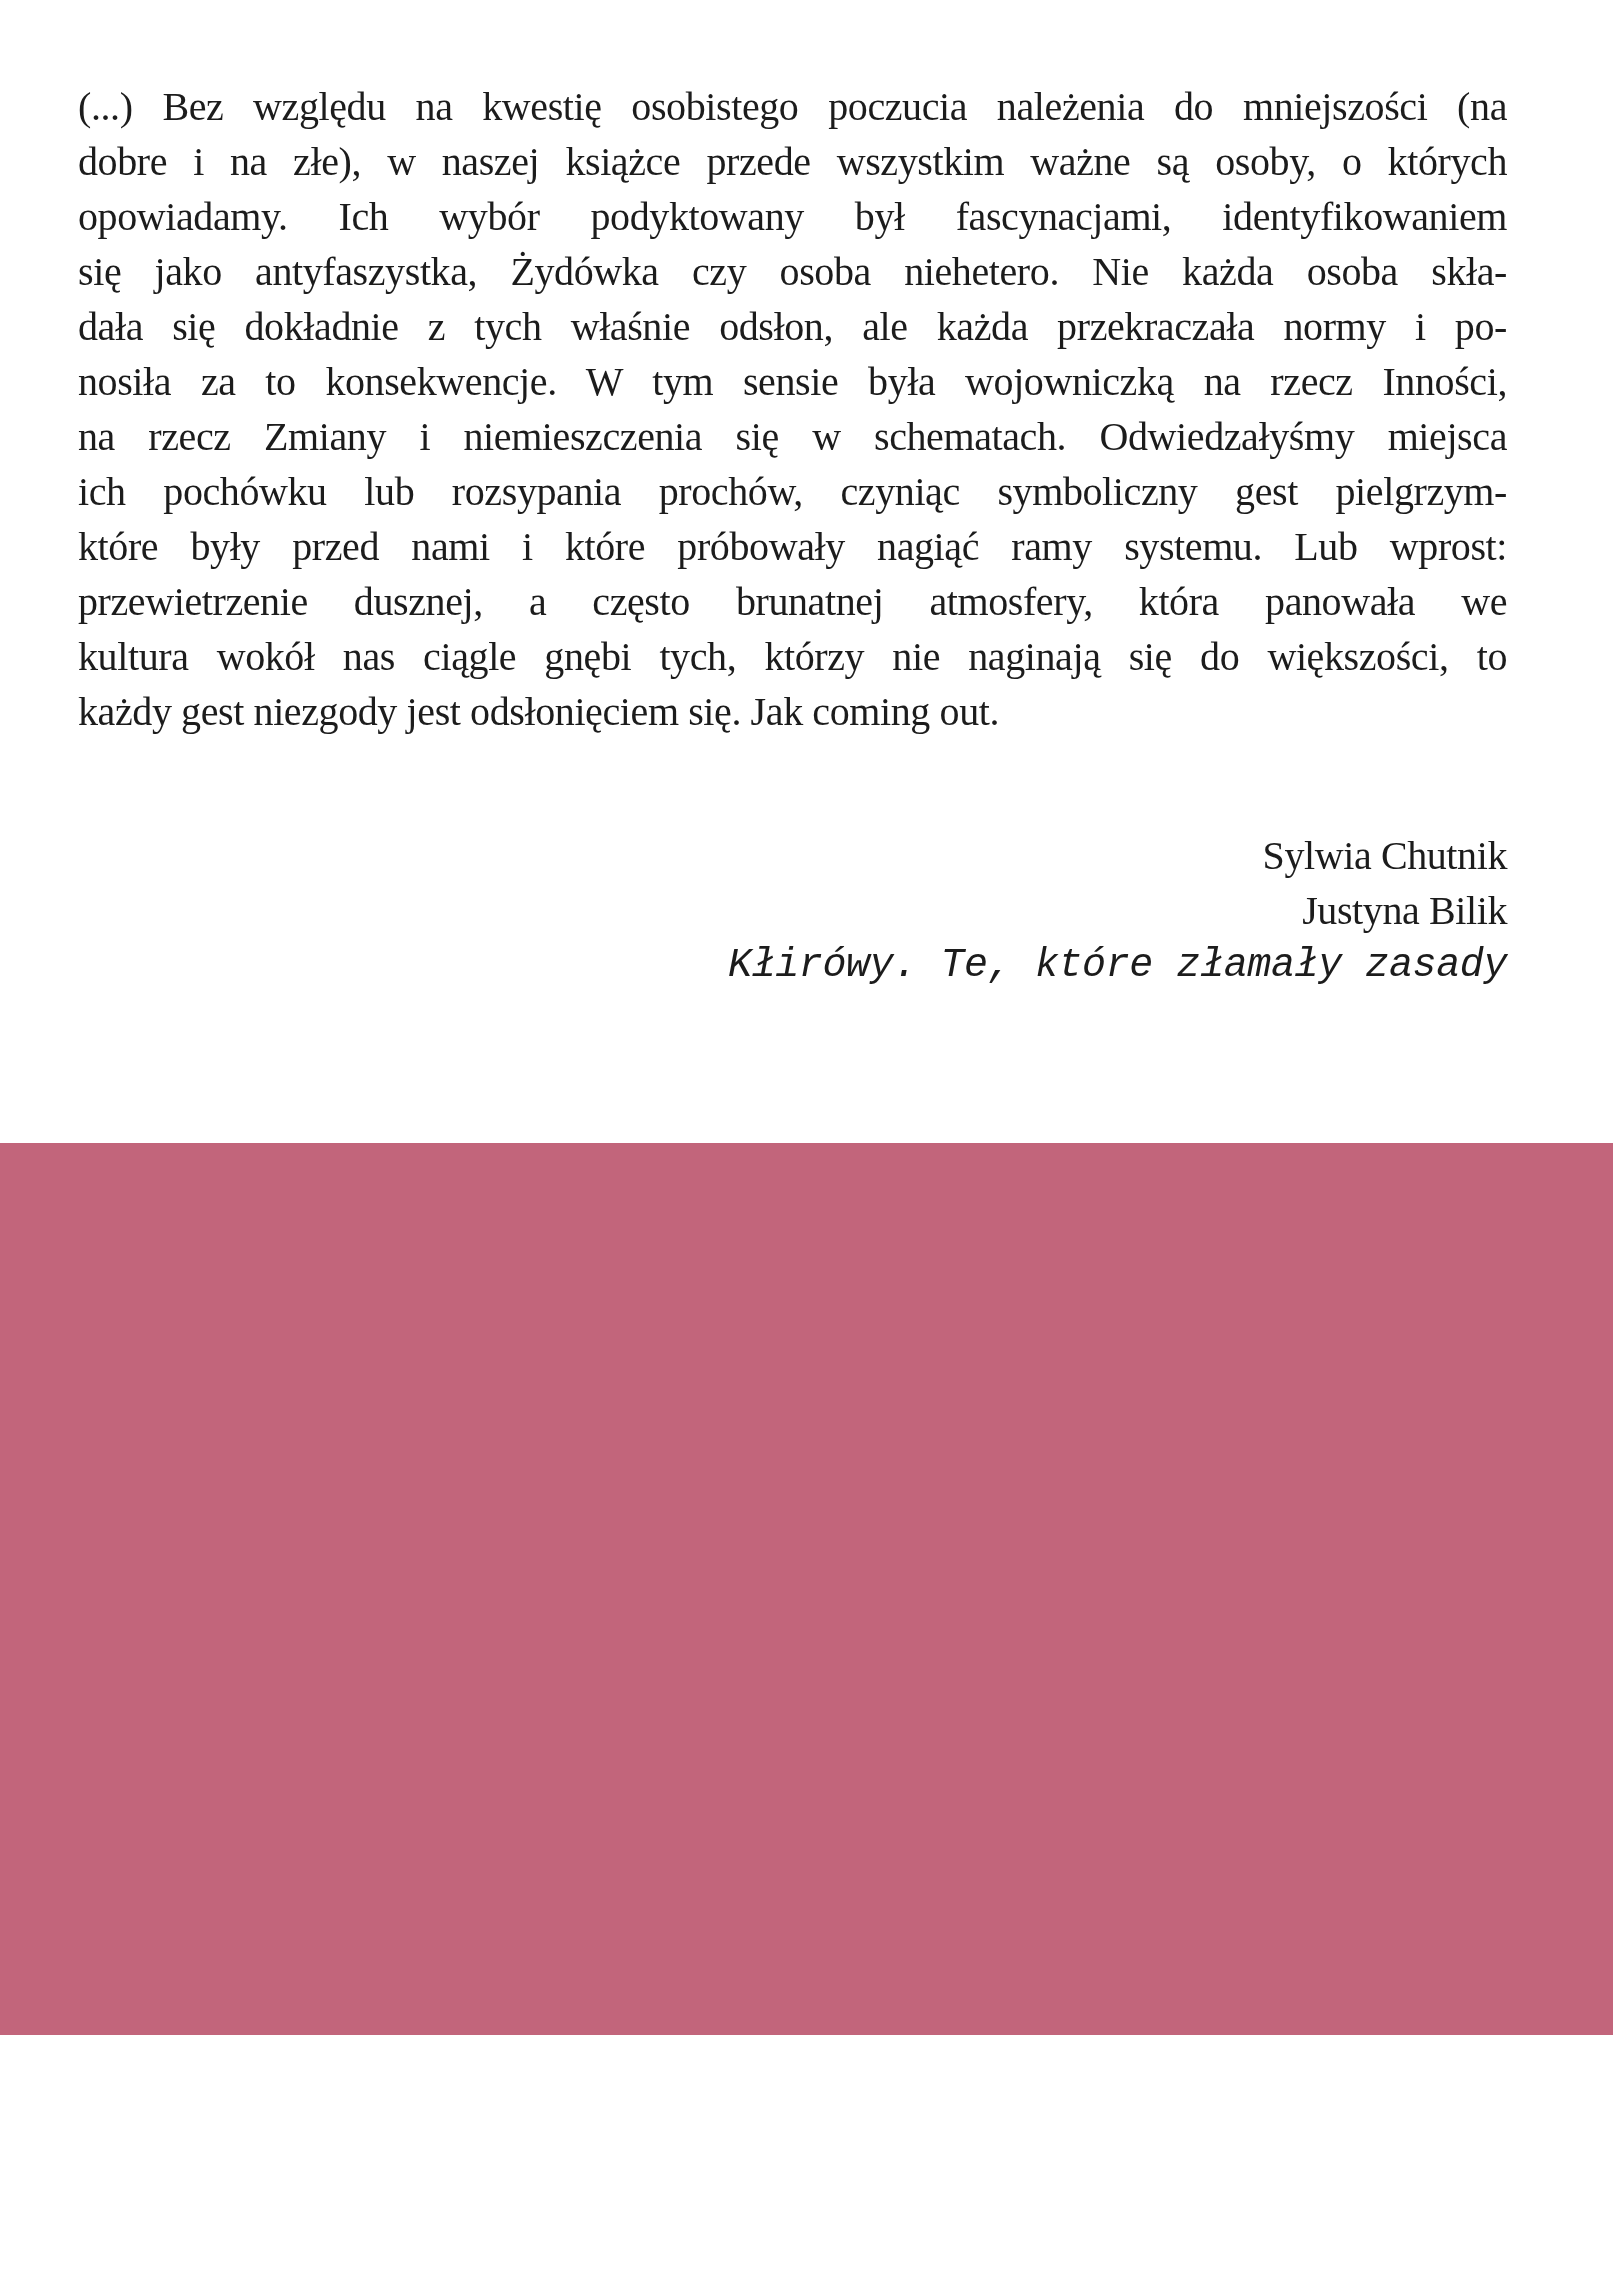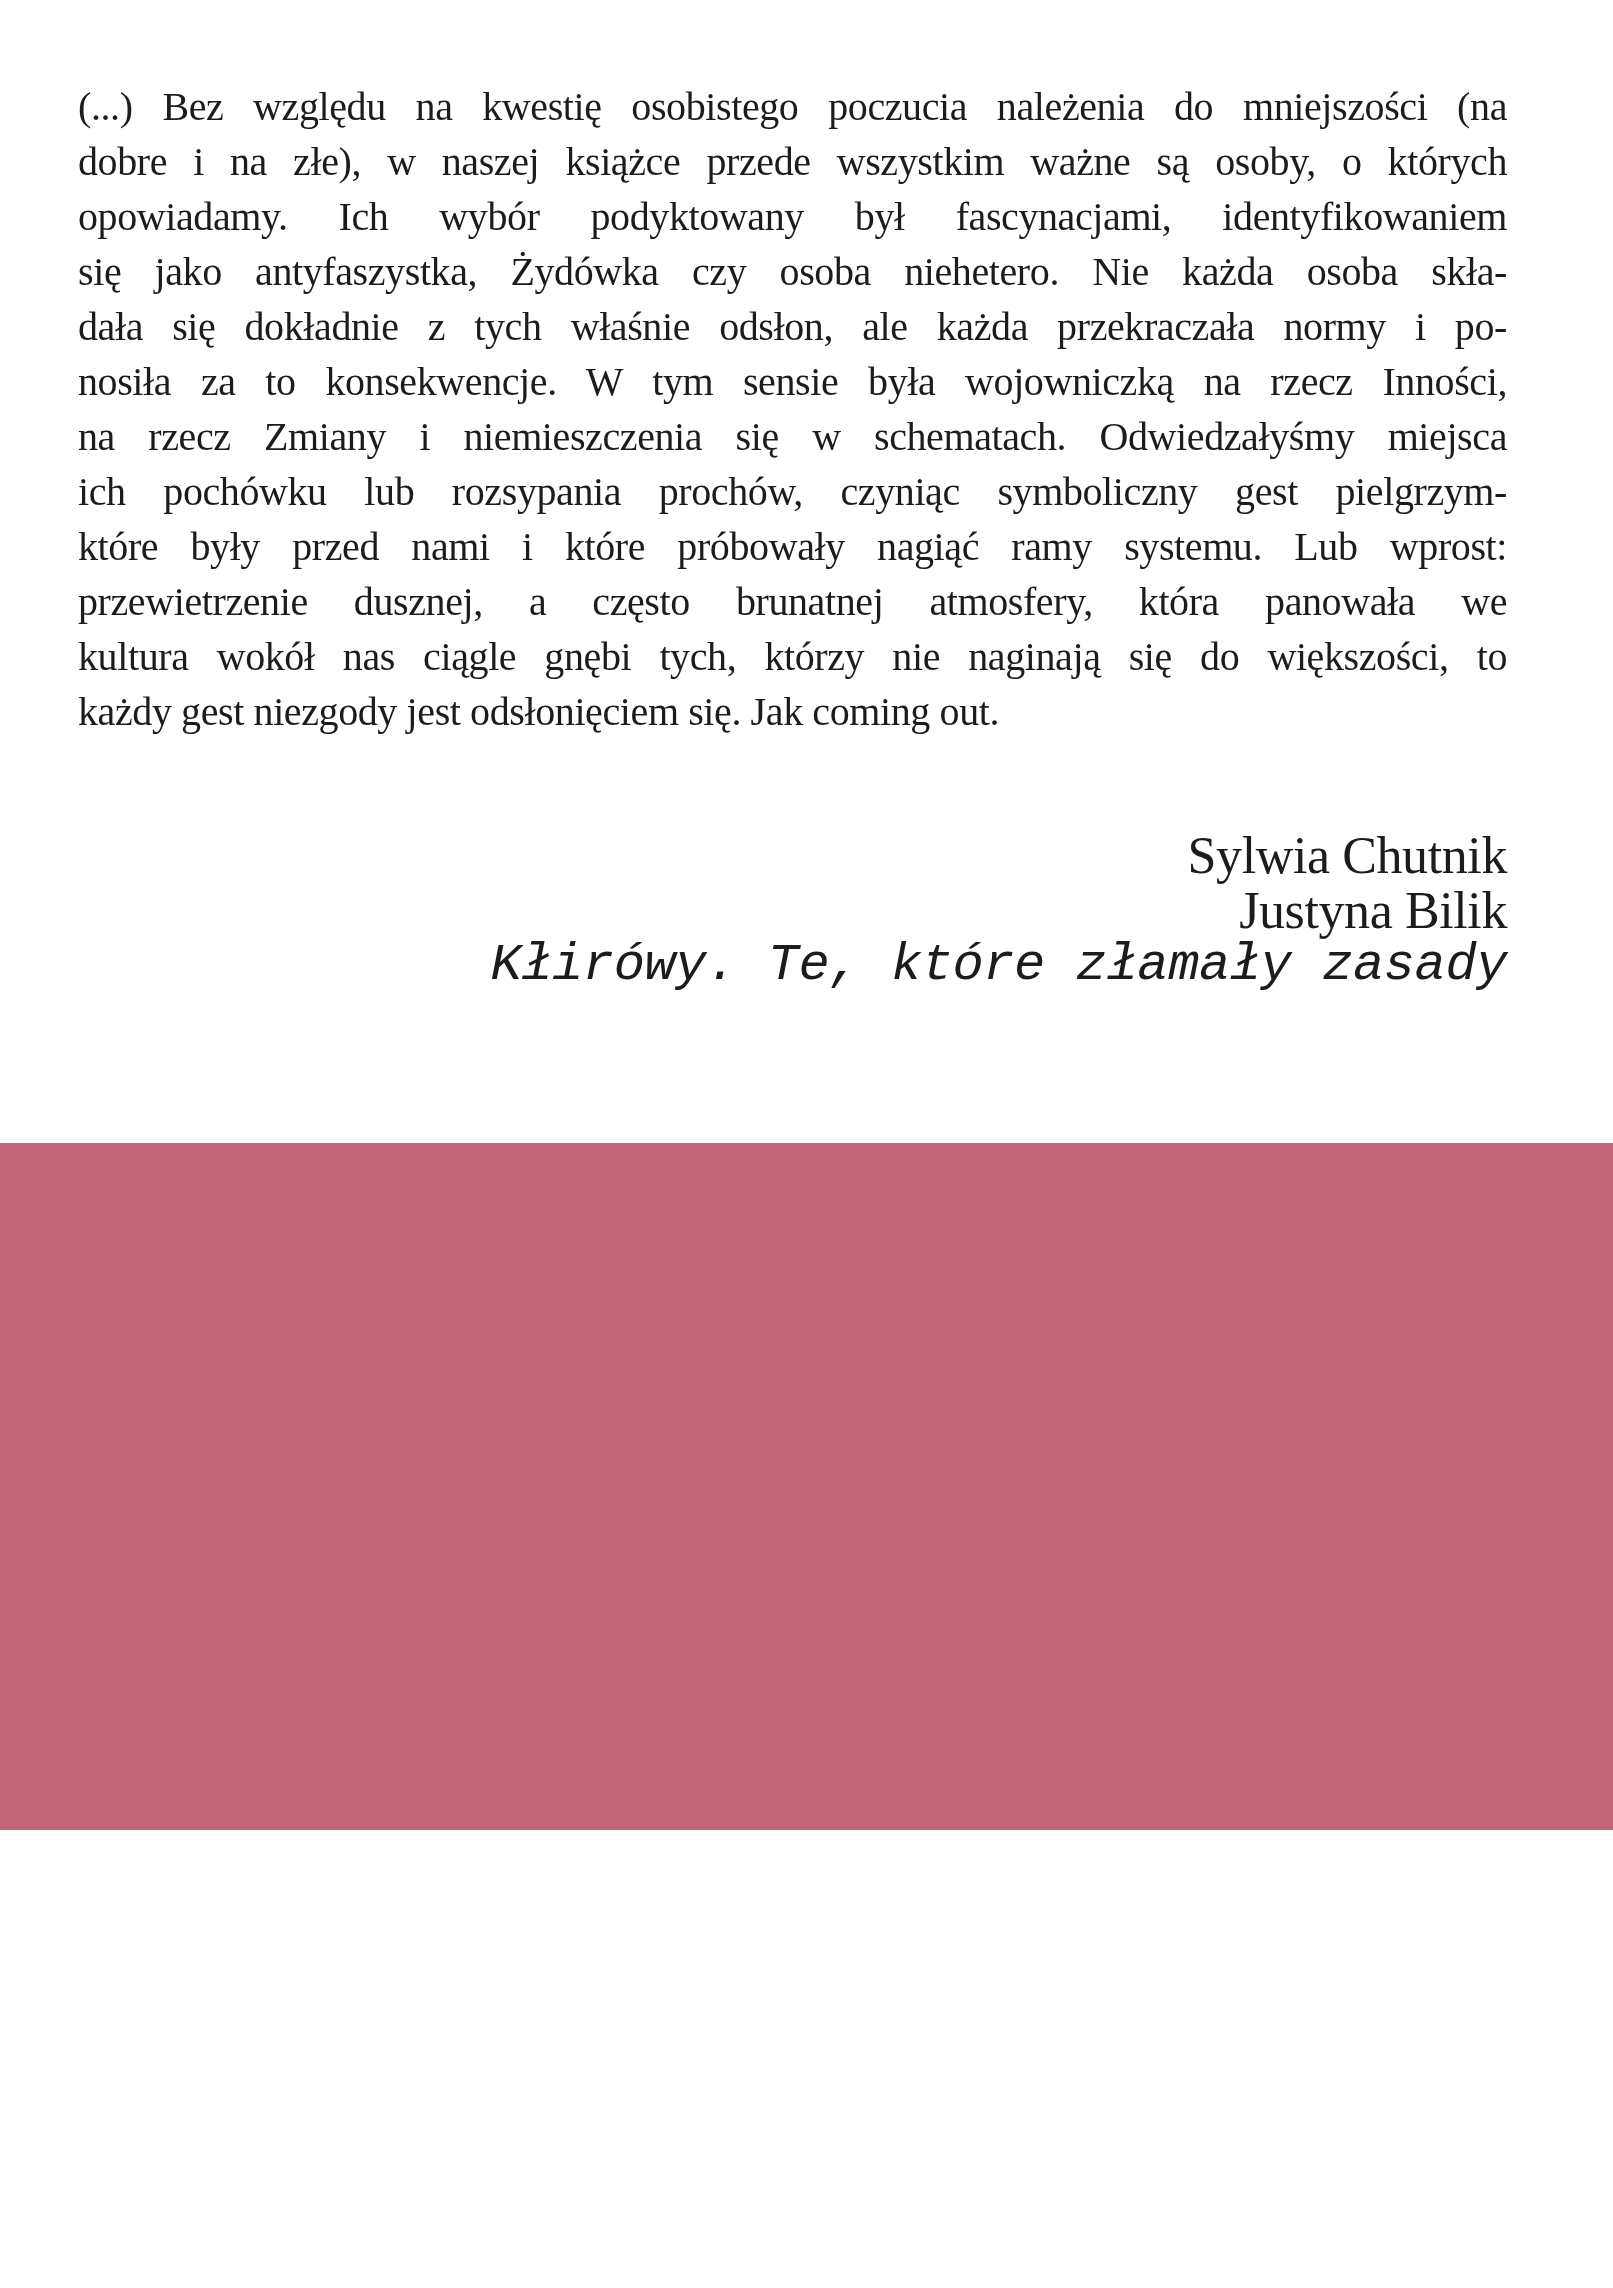--- a/index.html
+++ b/index.html
@@ -3,21 +3,21 @@
 <meta charset="utf-8">
 <style>
   html, body {
     margin: 0;
     padding: 0;
     background: #ffffff;
   }
   .page {
     position: relative;
     width: 1613px;
-    height: 1830px;
+    height: 2035px;
     background: #ffffff;
     overflow: hidden;
     font-family: "Liberation Serif", "DejaVu Serif", serif;
     color: #1c1c1c;
   }
   .content {
     position: absolute;
     left: 78px;
     top: 79px;
     width: 1429px;
@@ -29,21 +29,21 @@
     text-align: justify;
     text-align-last: justify;
     white-space: normal;
   }
   .excerpt .line:last-child {
     text-align-last: left;
   }
   .attribution {
     margin-top: 89px;
     text-align: right;
-    font-size: 52px;
+    font-size: 40px;
     line-height: 55px;
     letter-spacing: -0.4px;
   }
   .attribution .book-title {
     font-style: italic;
     font-family: Liberation Mono, monospace;
   }
   .color-block {
     position: absolute;
     left: 0;

